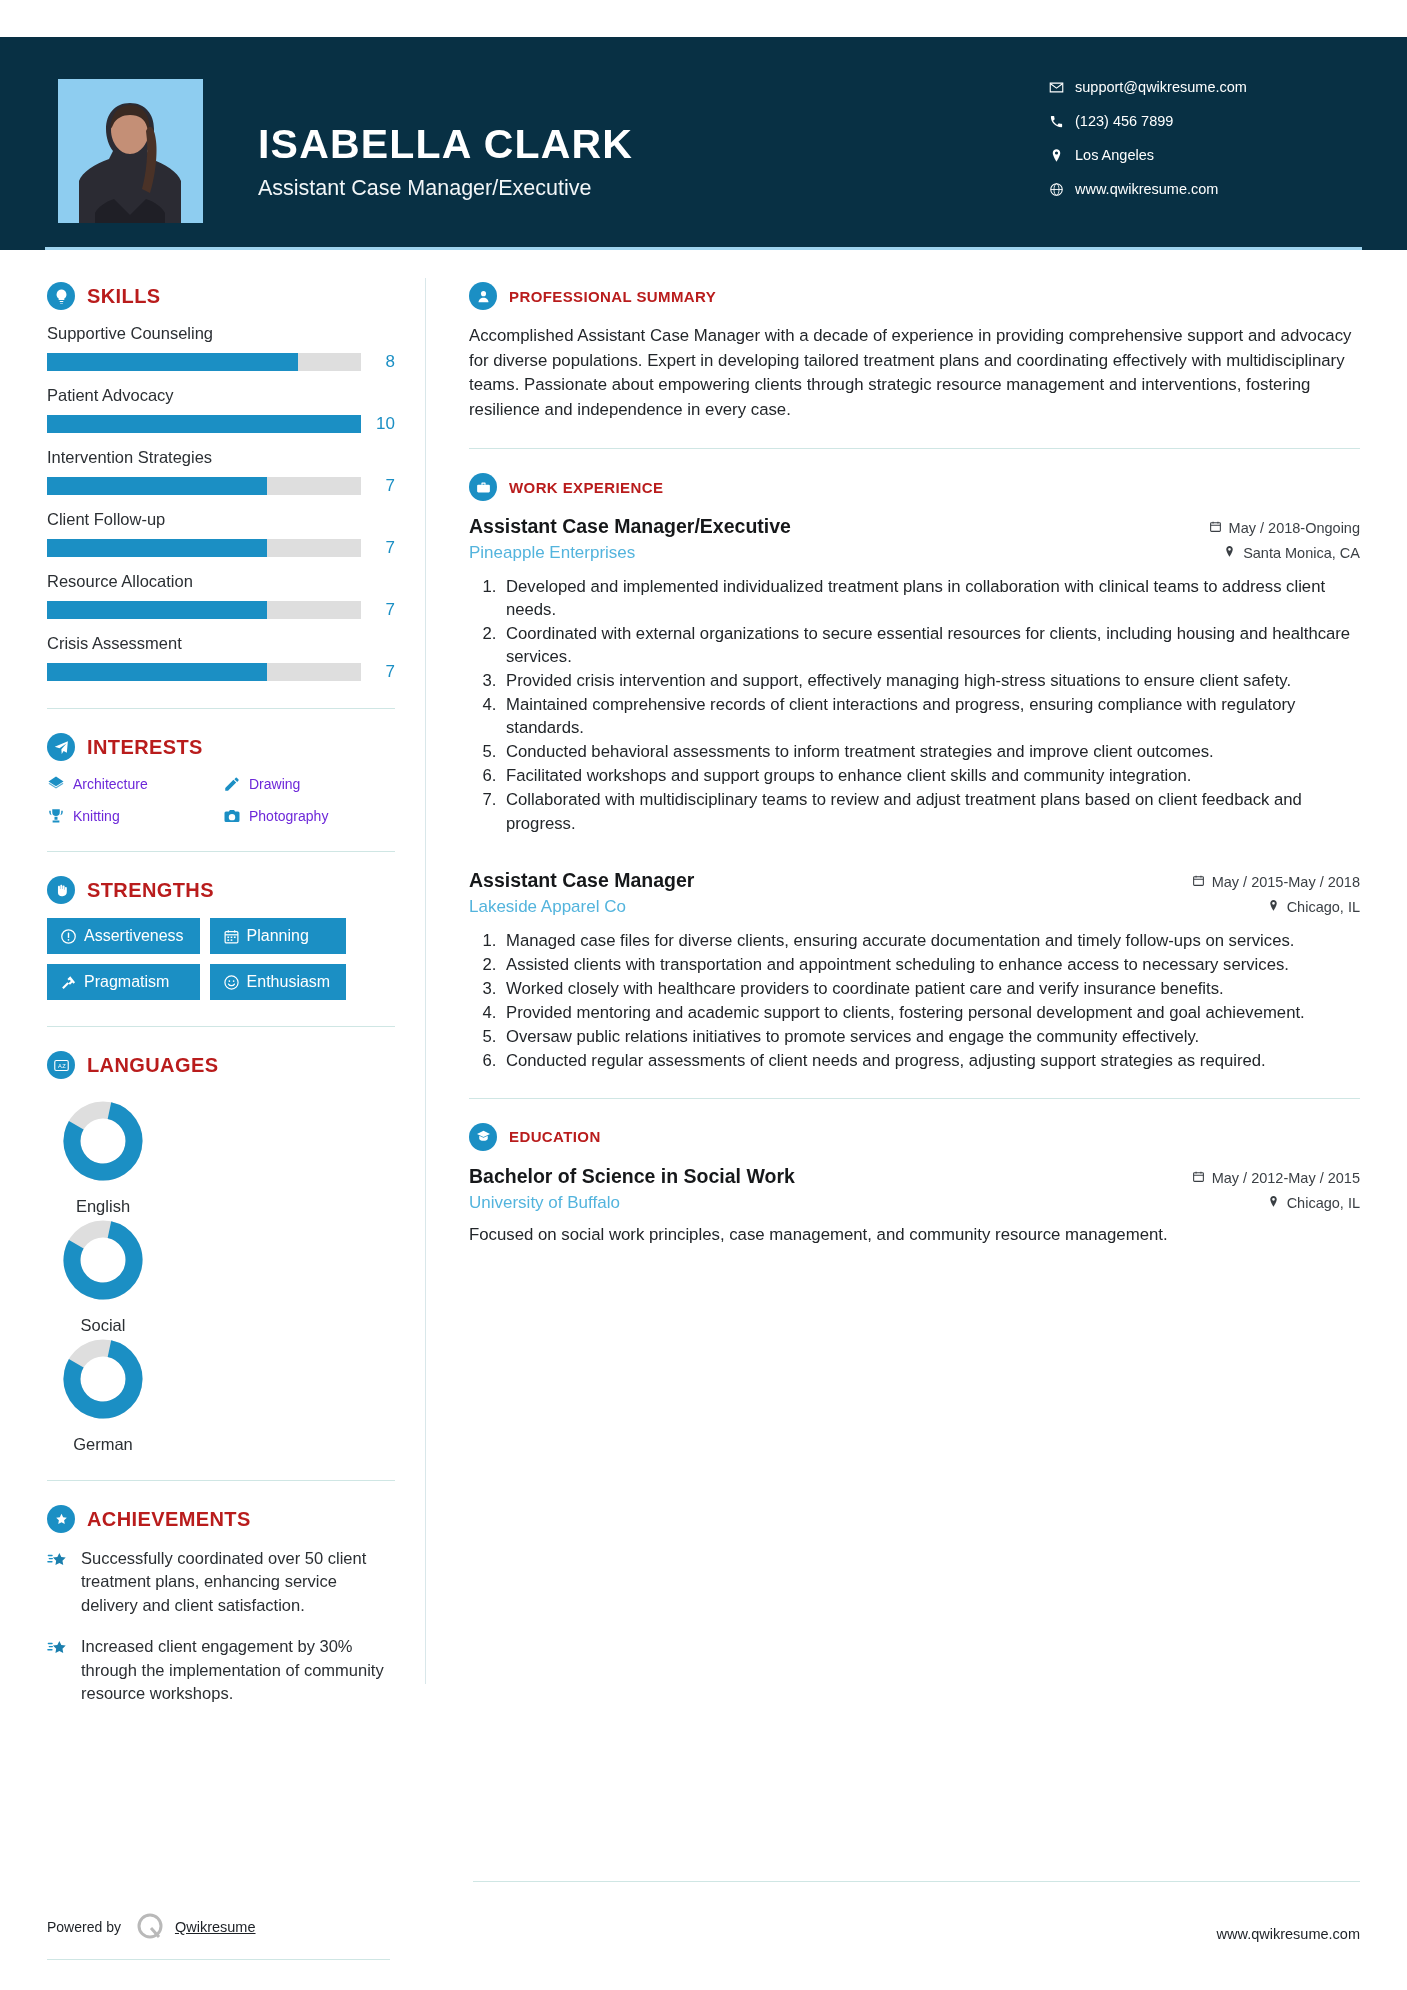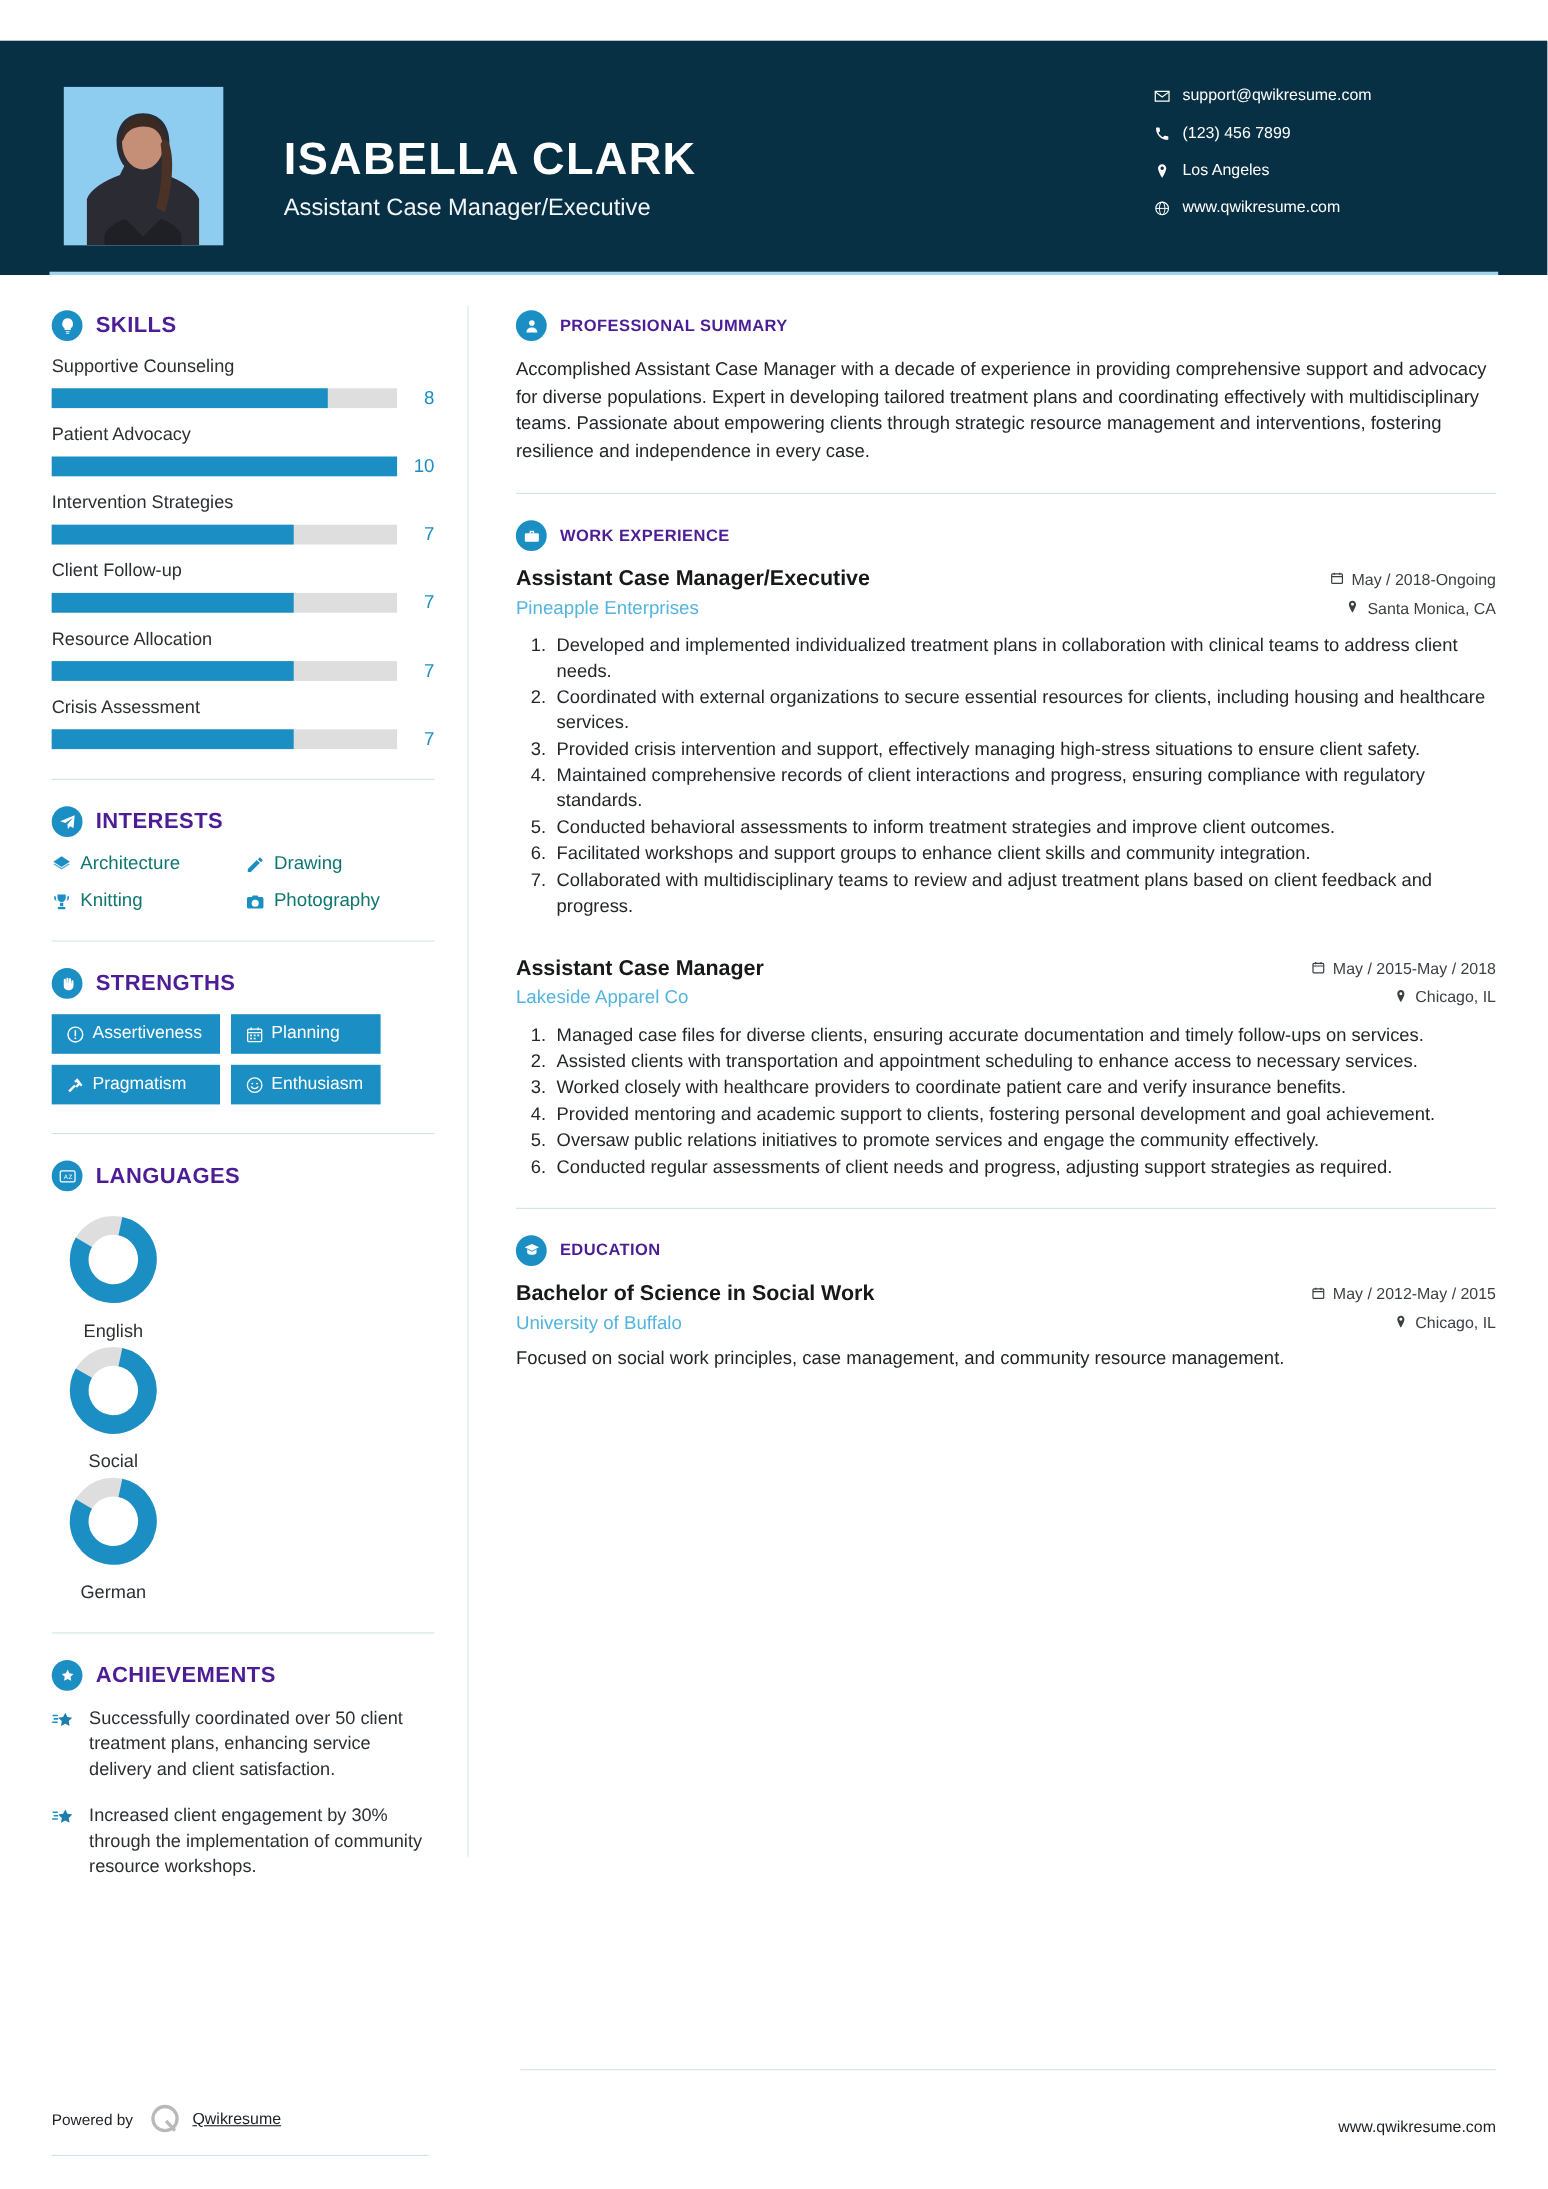--- a/index.html
+++ b/index.html
@@ -127,21 +127,21 @@
     border-radius: 50%;
     background: #1b8fc4;
     display: flex; align-items: center; justify-content: center;
     margin-right: 12px;
   }
   .sec-ico svg { width: 17px; height: 17px; fill: #ffffff; }
   .sec-title {
     font-size: 20px;
     font-weight: bold;
     letter-spacing: 0.4px;
-    color: #4c1d95;
+    color: #b91c1c;
   }
   .sec-title.rt { font-size: 15px; }
 
   .hr-soft {
     height: 1px;
     background: #cfe6e4;
     margin: 26px 0 24px 0;
   }
 
   
@@ -174,23 +174,23 @@
   
   .interests-grid {
     display: grid;
     grid-template-columns: 1fr 1fr;
     row-gap: 14px;
     column-gap: 4px;
     margin-top: 4px;
   }
   .interest {
     display: flex;
-    align-items: flex-end;
-    font-size: 17px;
-    color: #0f766e;
+    align-items: center;
+    font-size: 14px;
+    color: #6d28d9;
   }
   .interest .ii {
     width: 26px; flex: 0 0 26px;
     display: flex; align-items: center;
   }
   .interest .ii svg { width: 18px; height: 18px; fill: #1b8fc4; }
 
   
   .str-grid {
     display: grid;

